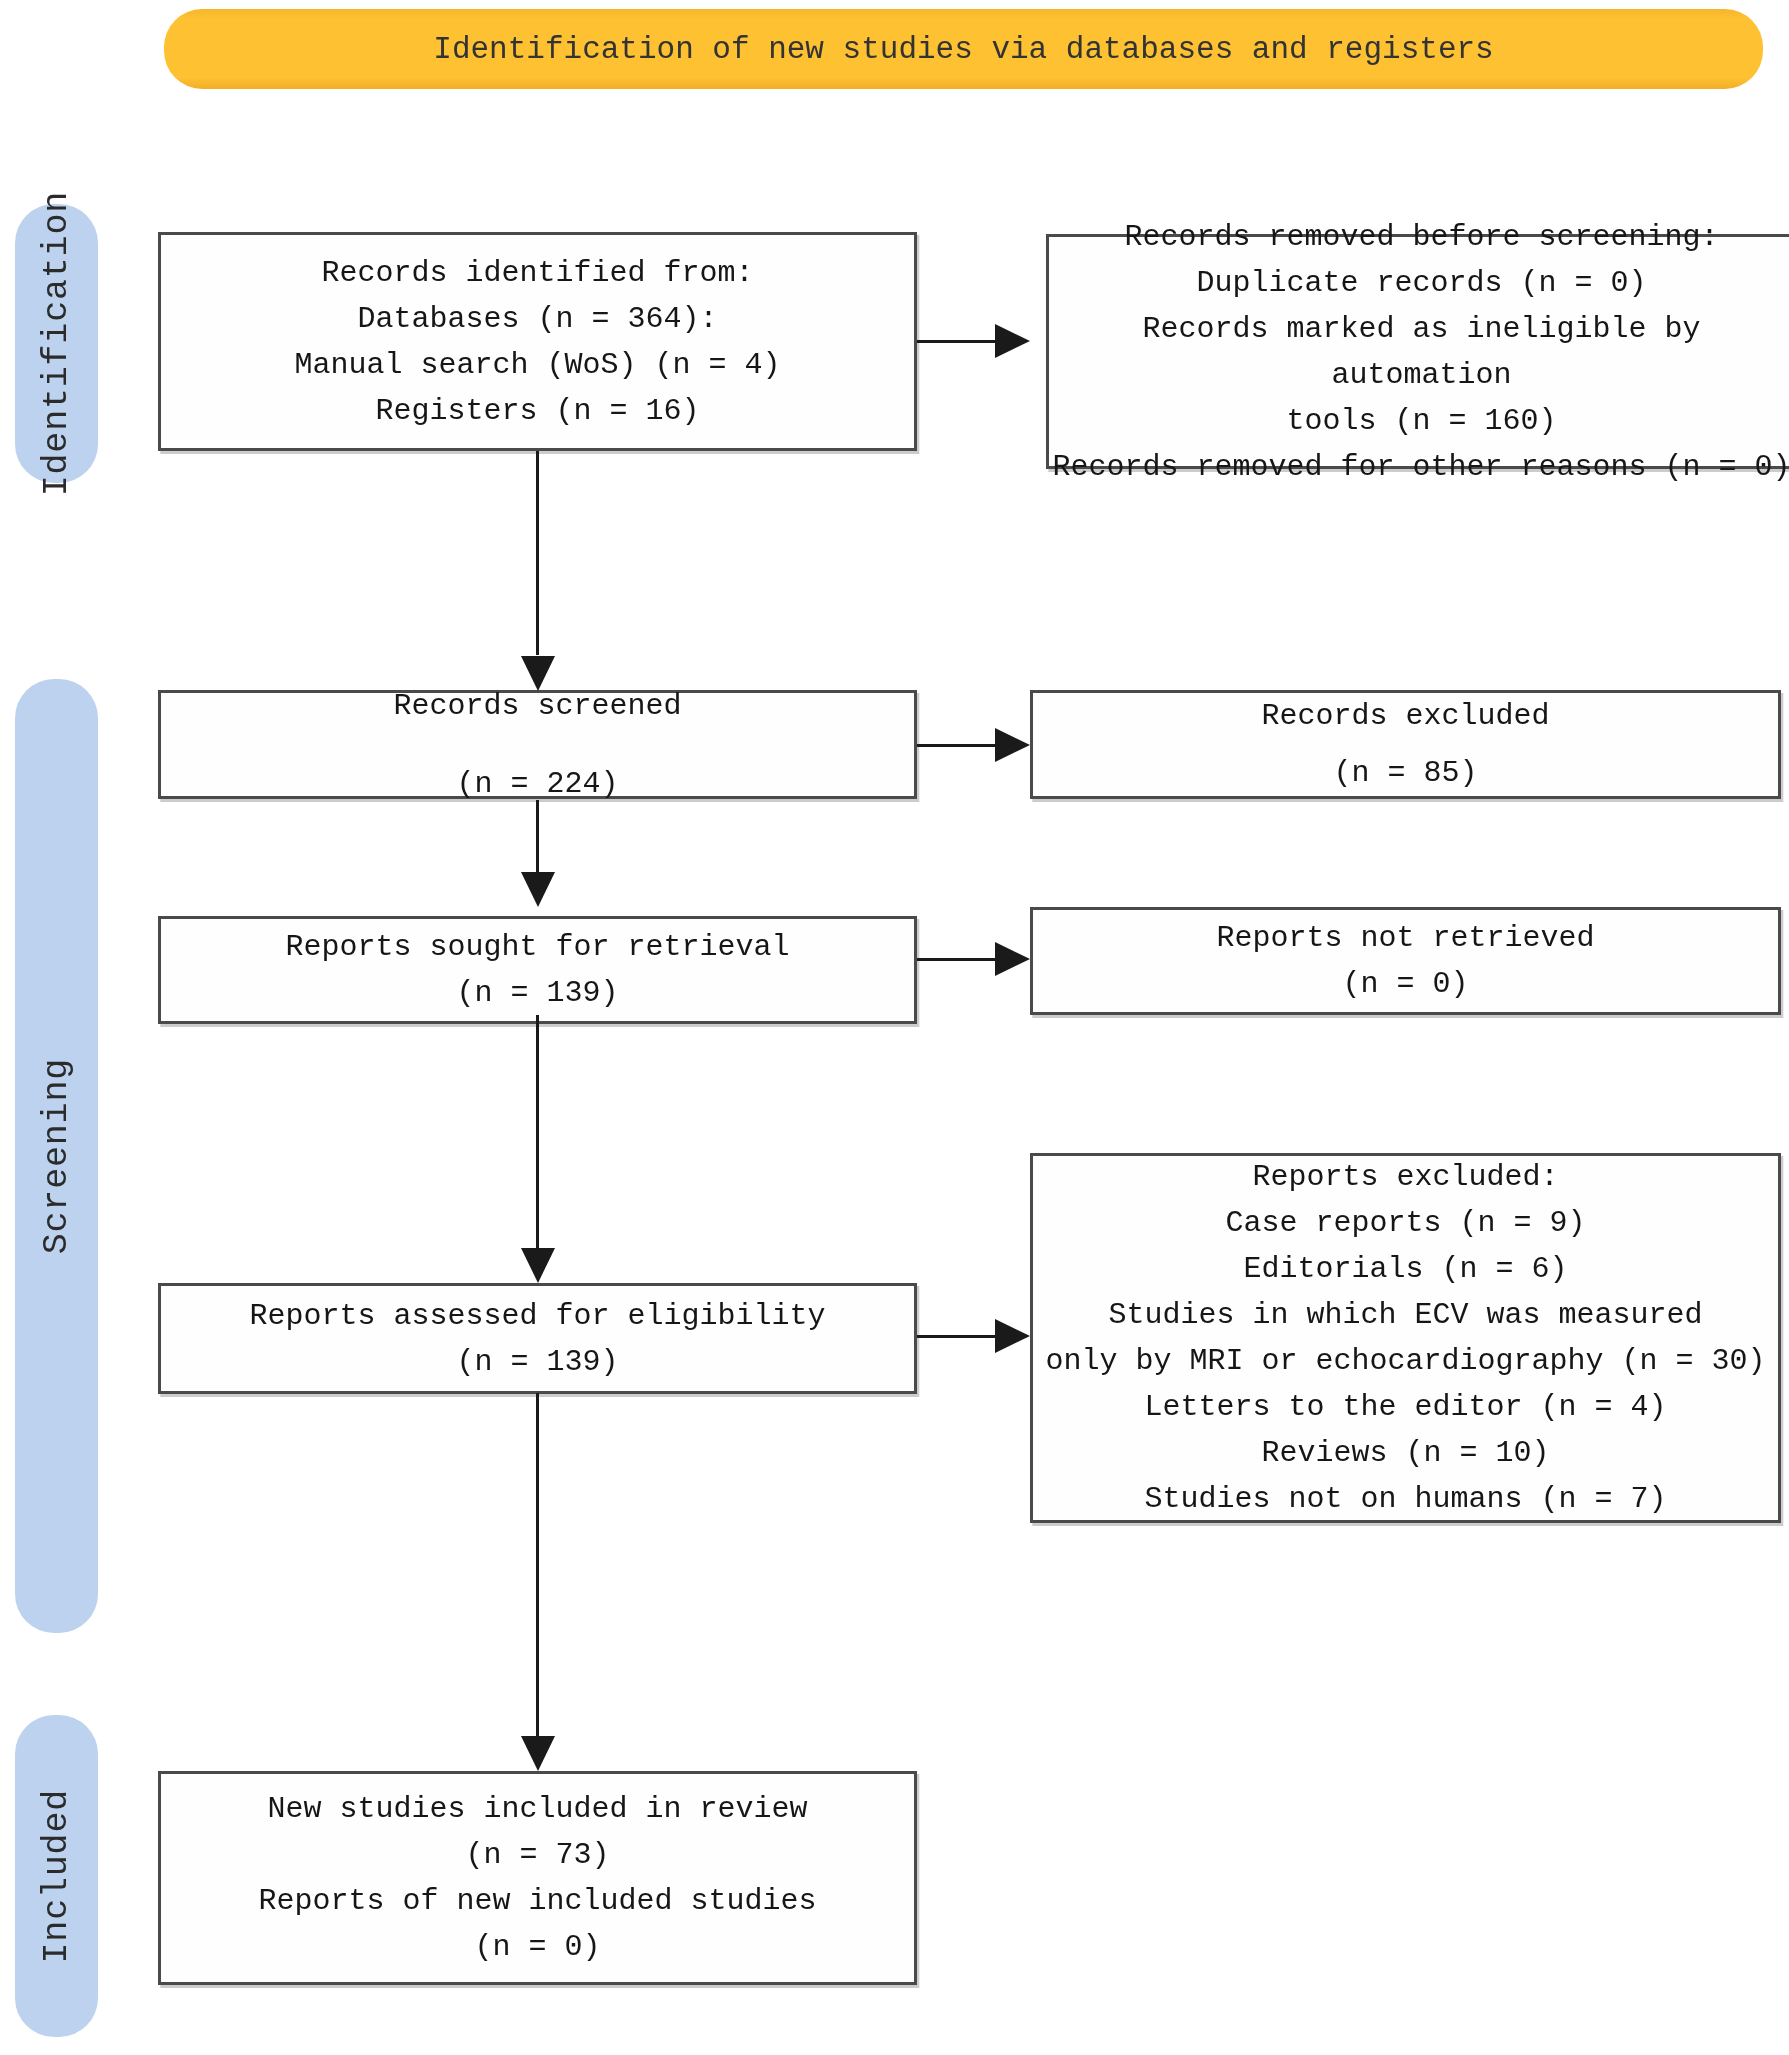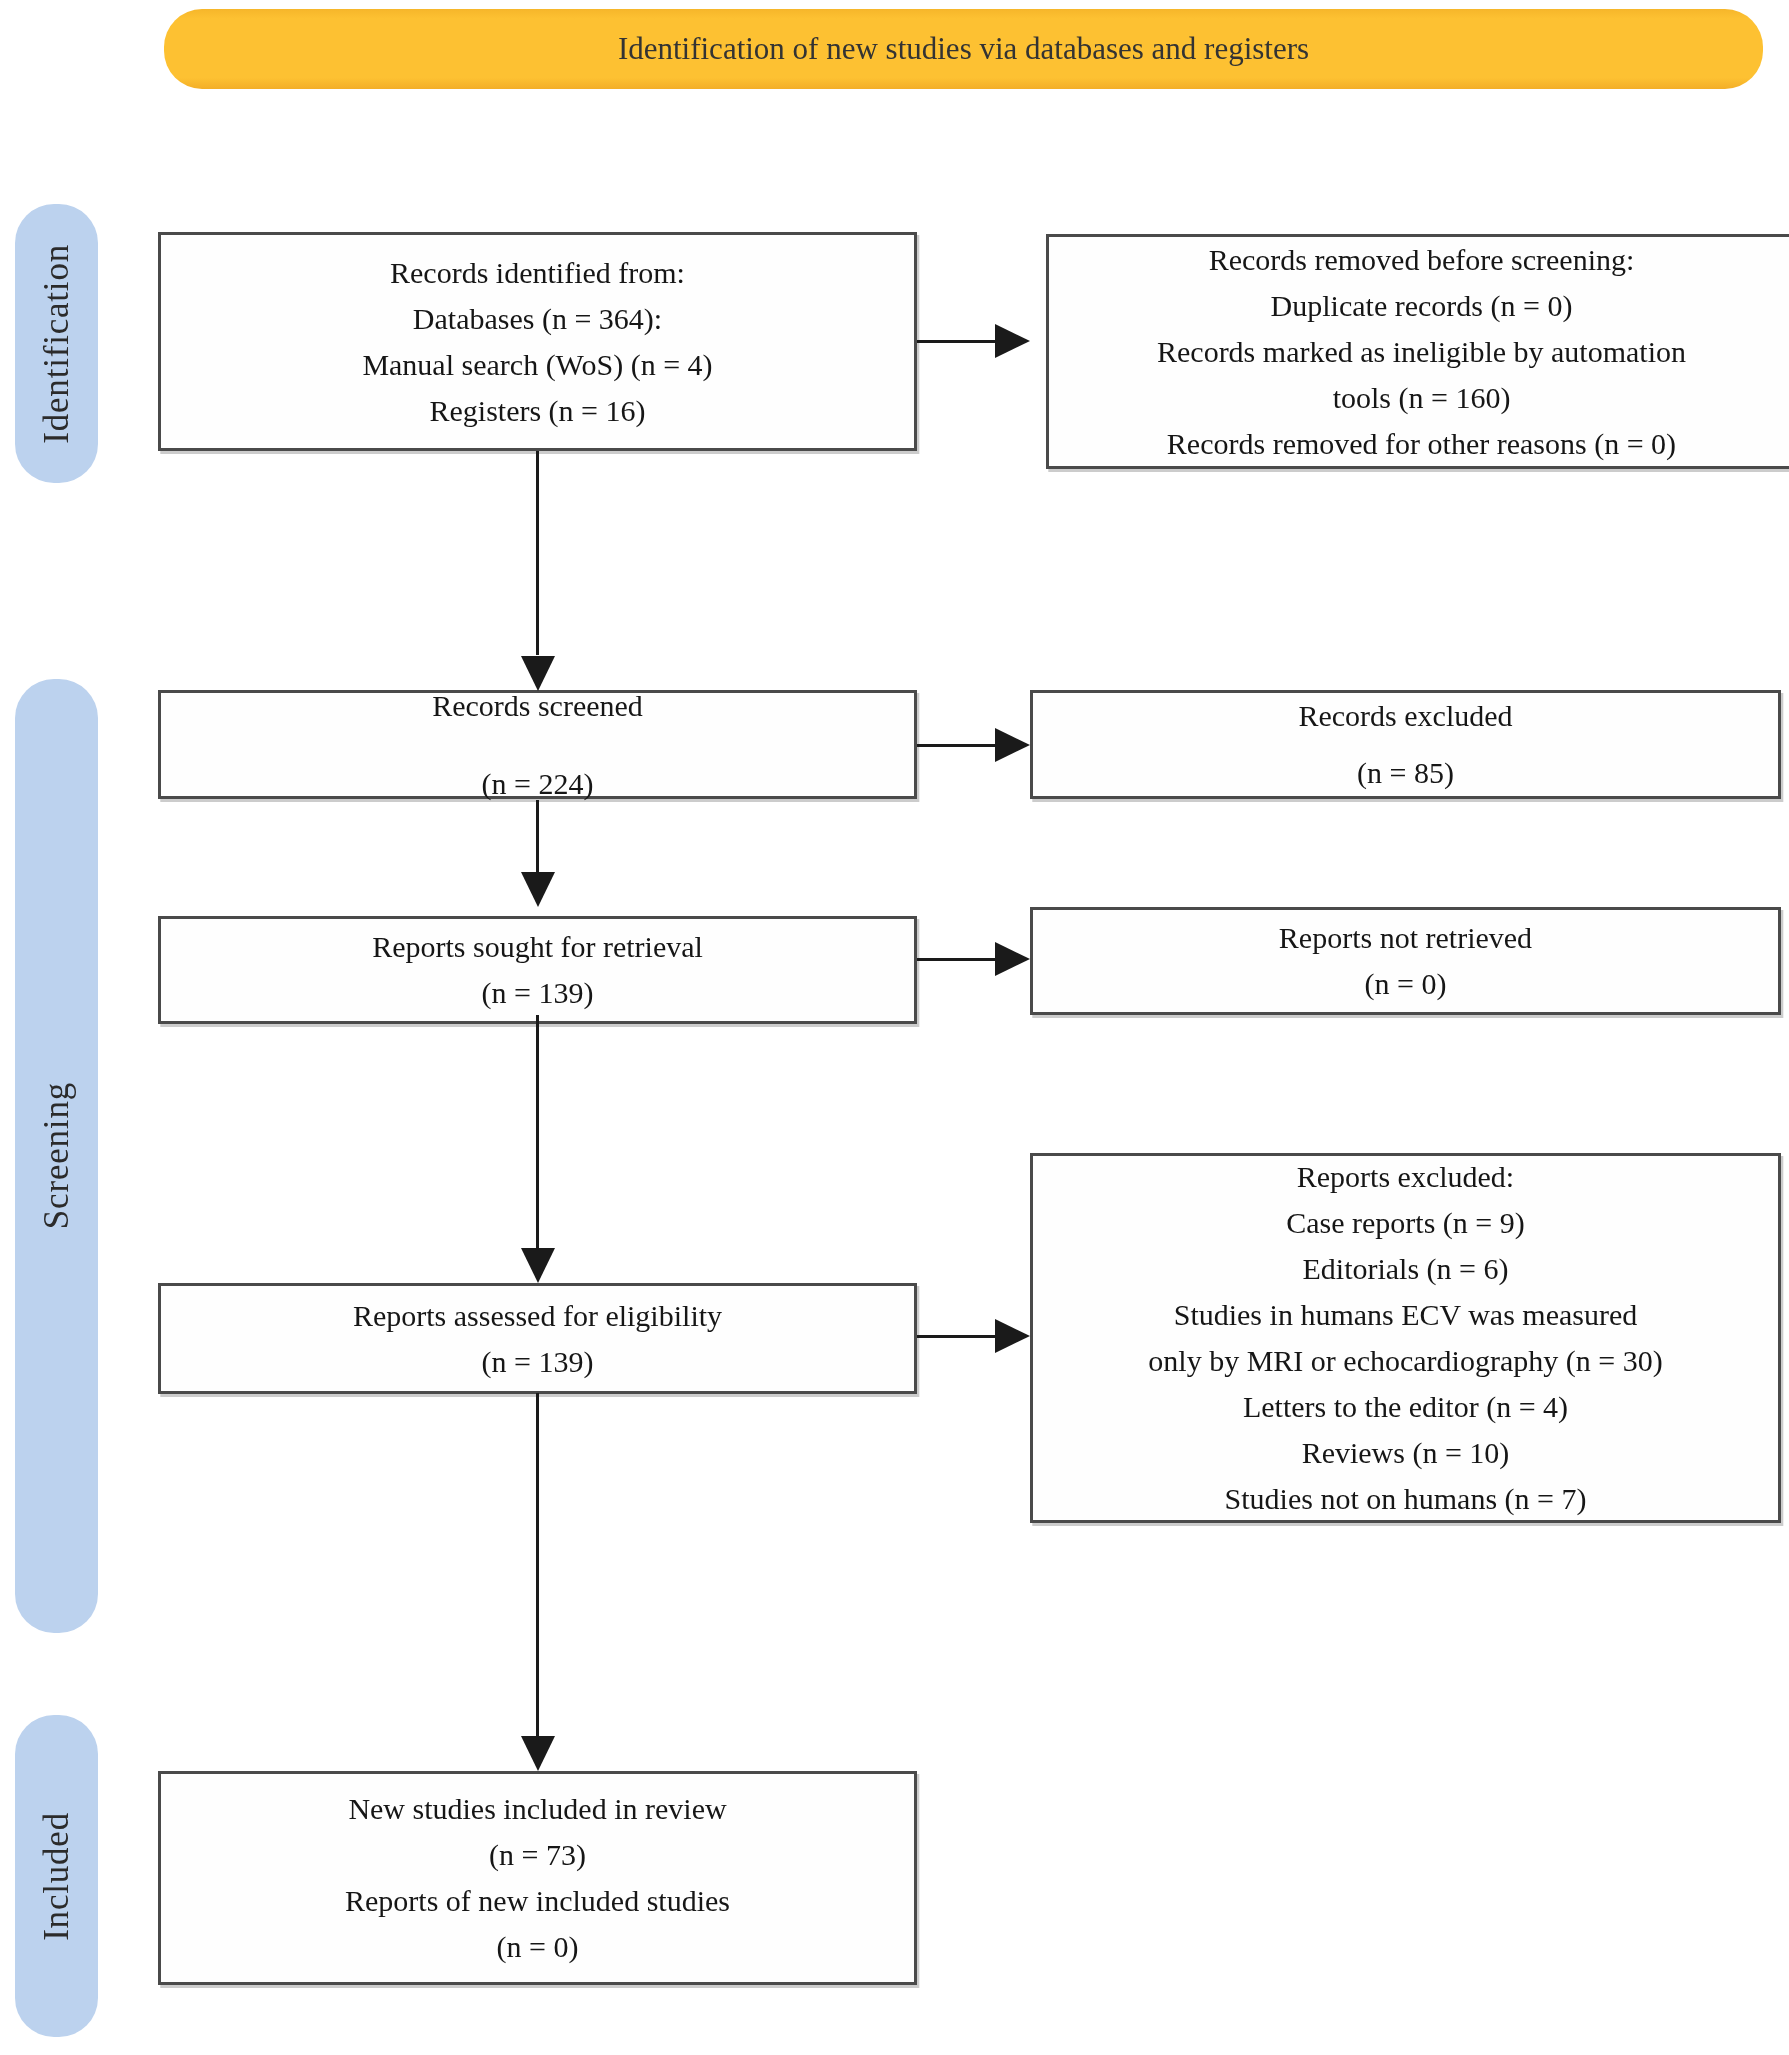--- a/index.html
+++ b/index.html
@@ -1,21 +1,21 @@
 <!DOCTYPE html>
 <html style="font-size:12px"><head>
 <meta charset="utf-8">
 <style>
   html, body { margin: 0; padding: 0; background: #ffffff; }
   .canvas {
     position: relative;
     width: 1598px;
     height: 2056px;
     background: #ffffff;
-    font-family: Liberation Serif, serif;
+    font-family: Liberation Mono, monospace;
     color: #1c1c1c;
   }
 
   
   .banner {
     position: absolute;
     left: 164px; top: 9px;
     width: 1599px; height: 80px;
     background: linear-gradient(180deg, #f6b62a 0%, #fdc132 12%, #fdc132 86%, #f3ae27 100%);
     border-radius: 38px;
@@ -145,21 +145,21 @@
   </div>
 
   <div class="box box-reports-assessed">
     <div class="line">Reports assessed for eligibility</div>
     <div class="line">(n = 139)</div>
   </div>
   <div class="box box-reports-excluded">
     <div class="line">Reports excluded:</div>
     <div class="line">Case reports (n = 9)</div>
     <div class="line">Editorials (n = 6)</div>
-    <div class="line">Studies in humans ECV was measured</div>
+    <div class="line">Studies in which ECV was measured</div>
     <div class="line">only by MRI or echocardiography (n = 30)</div>
     <div class="line">Letters to the editor (n = 4)</div>
     <div class="line">Reviews (n = 10)</div>
     <div class="line">Studies not on humans (n = 7)</div>
   </div>
 
   <div class="box box-new-studies">
     <div class="line">New studies included in review</div>
     <div class="line">(n = 73)</div>
     <div class="line">Reports of new included studies</div>

